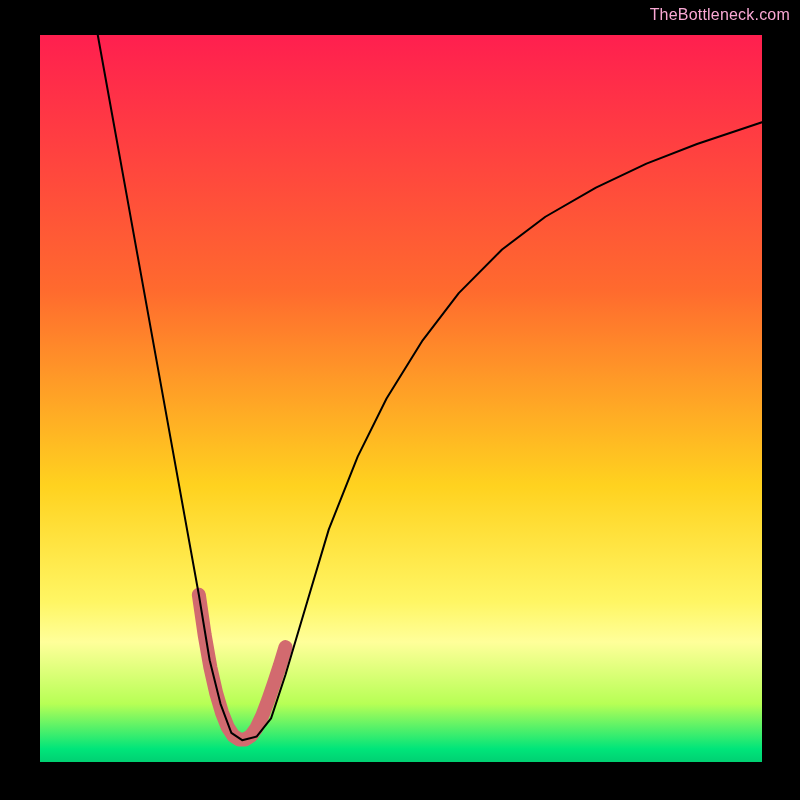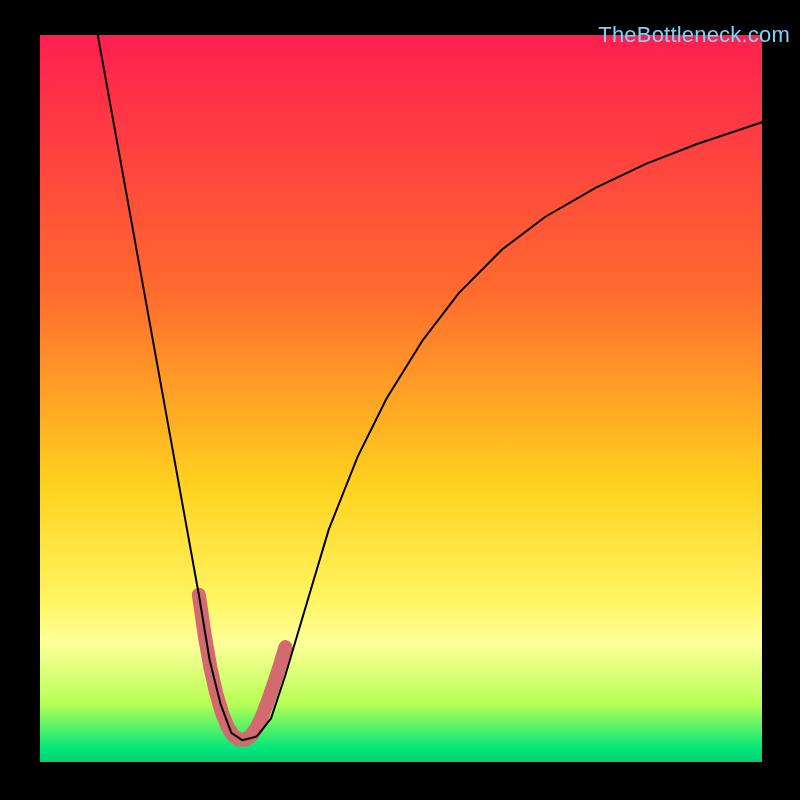--- a/index.html
+++ b/index.html
@@ -16,26 +16,25 @@
     left: 0;
     top: 0;
     width: 800px;
     height: 800px;
     background: #000;
   }
   .watermark {
     position: absolute;
     top: 6px;
     right: 10px;
-    color: #7dd3fc;
-    font-size: 22px;
+    color: #f9a8d4;
+    font-size: 16px;
     font-weight: 500;
     letter-spacing: 0.2px;
     z-index: 10;
-    margin-top: 16px;
   }
   svg {
     position: absolute;
     left: 0;
     top: 0;
   }
 </style>
 </head>
 <body>
 

